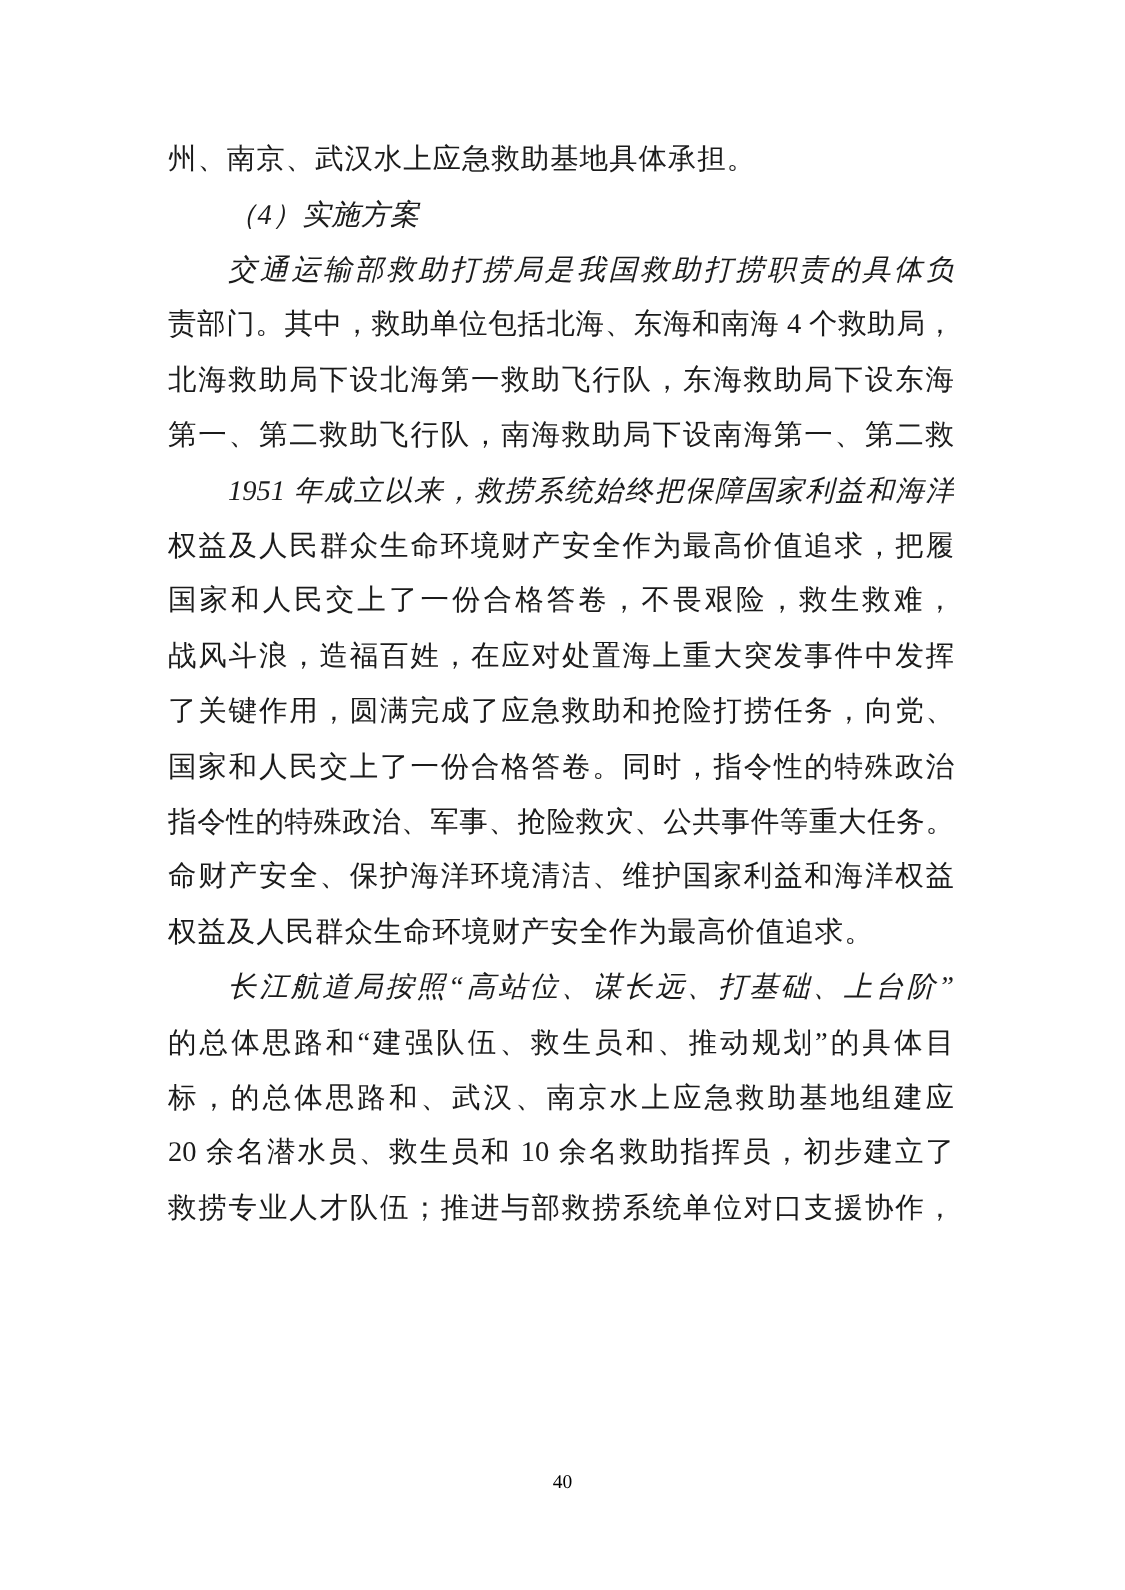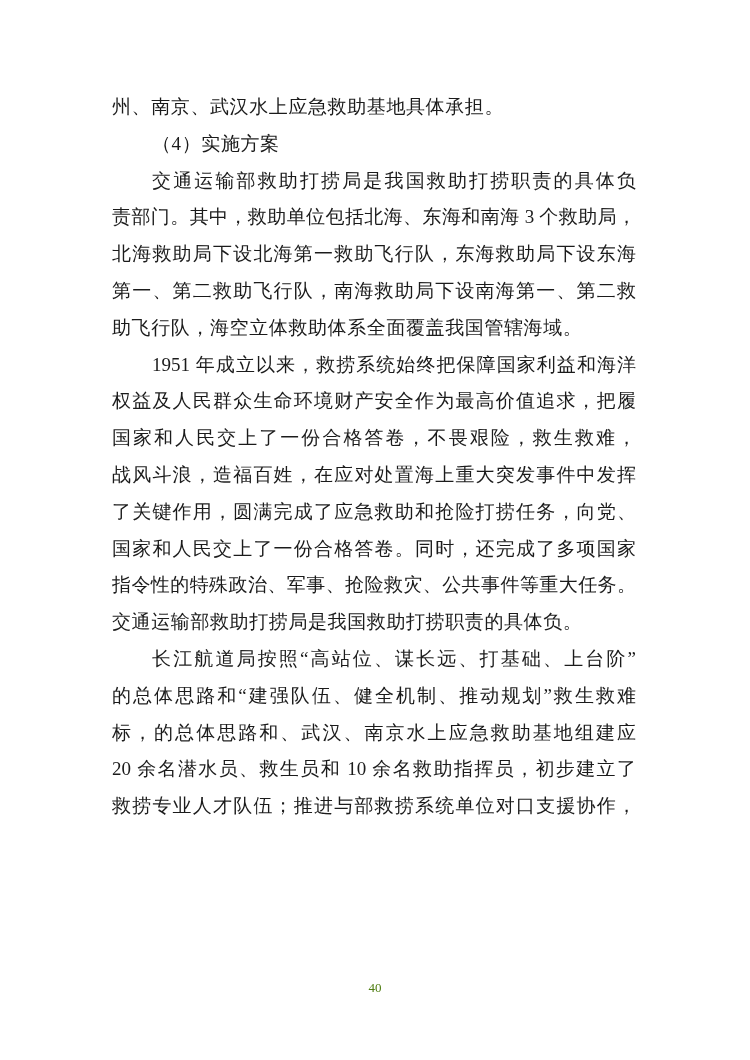--- a/index.html
+++ b/index.html
@@ -42,51 +42,52 @@
   }
   
   .line.e {
     text-align: left;
     text-align-last: left;
     letter-spacing: 0.6px;
   }
   
   .line.i {
     text-indent: 40px;
+    font-style: italic;
   }
   .pageno {
     position: absolute;
     top: 980px;
     left: 0;
     width: 100%;
     text-align: center;
     font-size: 13px;
-    color: #4d7c0f;
+    color: #000000;
   }
 </style>
 </head>
 <body>
 
 <div class="page">
   <div class="textblock">
     <div class="line e">州、南京、武汉水上应急救助基地具体承担。</div>
     <div class="line i e">（4）实施方案</div>
     <div class="line i j">交通运输部救助打捞局是我国救助打捞职责的具体负</div>
-    <div class="line j">责部门。其中，救助单位包括北海、东海和南海 3 个救助局，</div>
+    <div class="line j">责部门。其中，救助单位包括北海、东海和南海 4 个救助局，</div>
     <div class="line j">北海救助局下设北海第一救助飞行队，东海救助局下设东海</div>
     <div class="line j">第一、第二救助飞行队，南海救助局下设南海第一、第二救</div>
-    <div class="line e">助飞行队，海空立体救助体系全面覆盖我国管辖海域。</div>
     <div class="line i j">1951 年成立以来，救捞系统始终把保障国家利益和海洋</div>
     <div class="line j">权益及人民群众生命环境财产安全作为最高价值追求，把履</div>
     <div class="line j">国家和人民交上了一份合格答卷，不畏艰险，救生救难，</div>
     <div class="line j">战风斗浪，造福百姓，在应对处置海上重大突发事件中发挥</div>
     <div class="line j">了关键作用，圆满完成了应急救助和抢险打捞任务，向党、</div>
-    <div class="line j">国家和人民交上了一份合格答卷。同时，还完成了多项国家</div>
+    <div class="line j">国家和人民交上了一份合格答卷。同时，指令性的特殊政治</div>
     <div class="line j">指令性的特殊政治、军事、抢险救灾、公共事件等重大任务。</div>
-    <div class="line e">交通运输部救助打捞局是我国救助打捞职责的具体负。</div>
+    <div class="line j">命财产安全、保护海洋环境清洁、维护国家利益和海洋权益</div>
+    <div class="line e">权益及人民群众生命环境财产安全作为最高价值追求。</div>
     <div class="line i j">长江航道局按照“高站位、谋长远、打基础、上台阶”</div>
-    <div class="line j">的总体思路和“建强队伍、健全机制、推动规划”救生救难</div>
+    <div class="line j">的总体思路和“建强队伍、救生员和、推动规划”的具体目</div>
     <div class="line j">标，的总体思路和、武汉、南京水上应急救助基地组建应</div>
     <div class="line j">20 余名潜水员、救生员和 10 余名救助指挥员，初步建立了</div>
     <div class="line j">救捞专业人才队伍；推进与部救捞系统单位对口支援协作，</div>
   </div>
   <div class="pageno">40</div>
 </div>
 
 </body></html>

